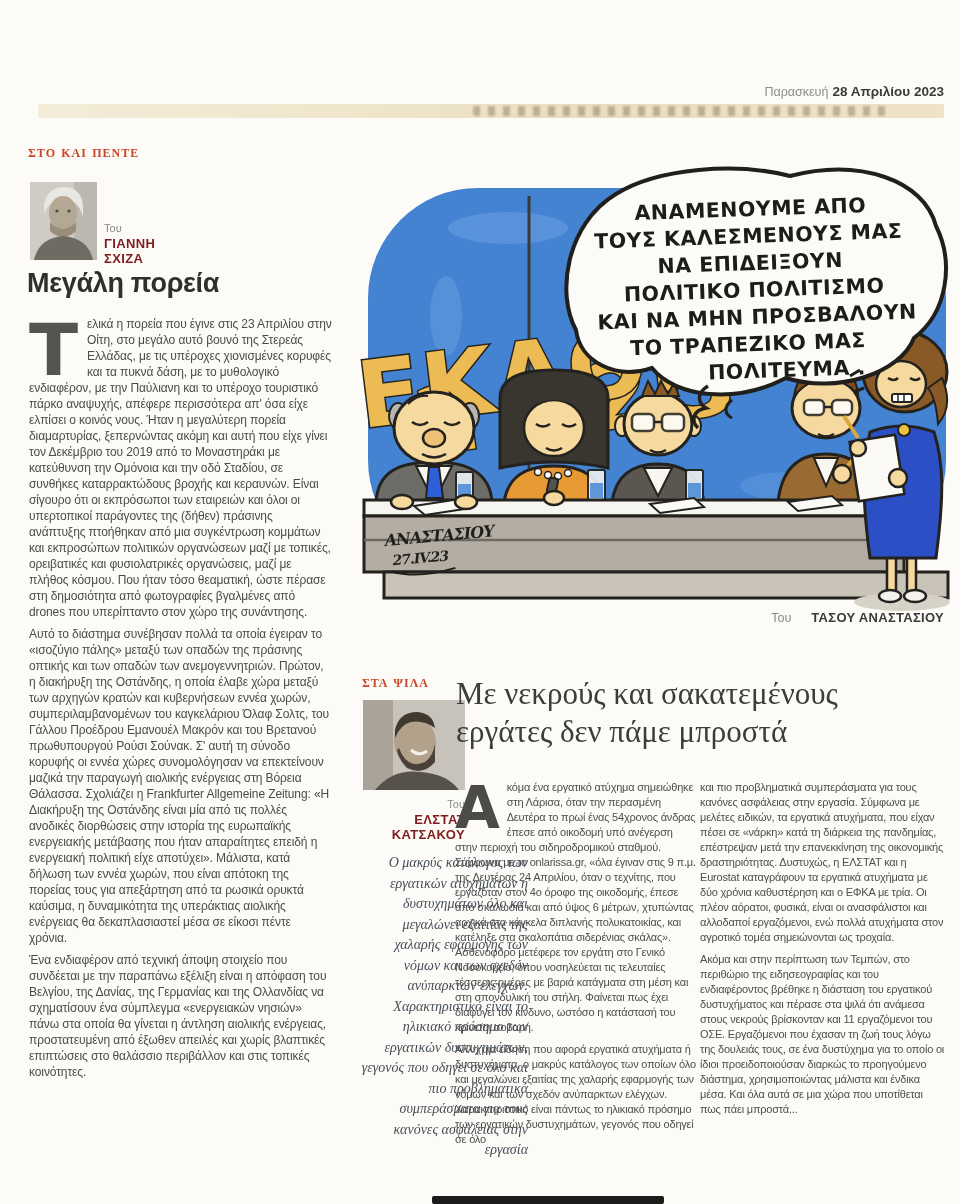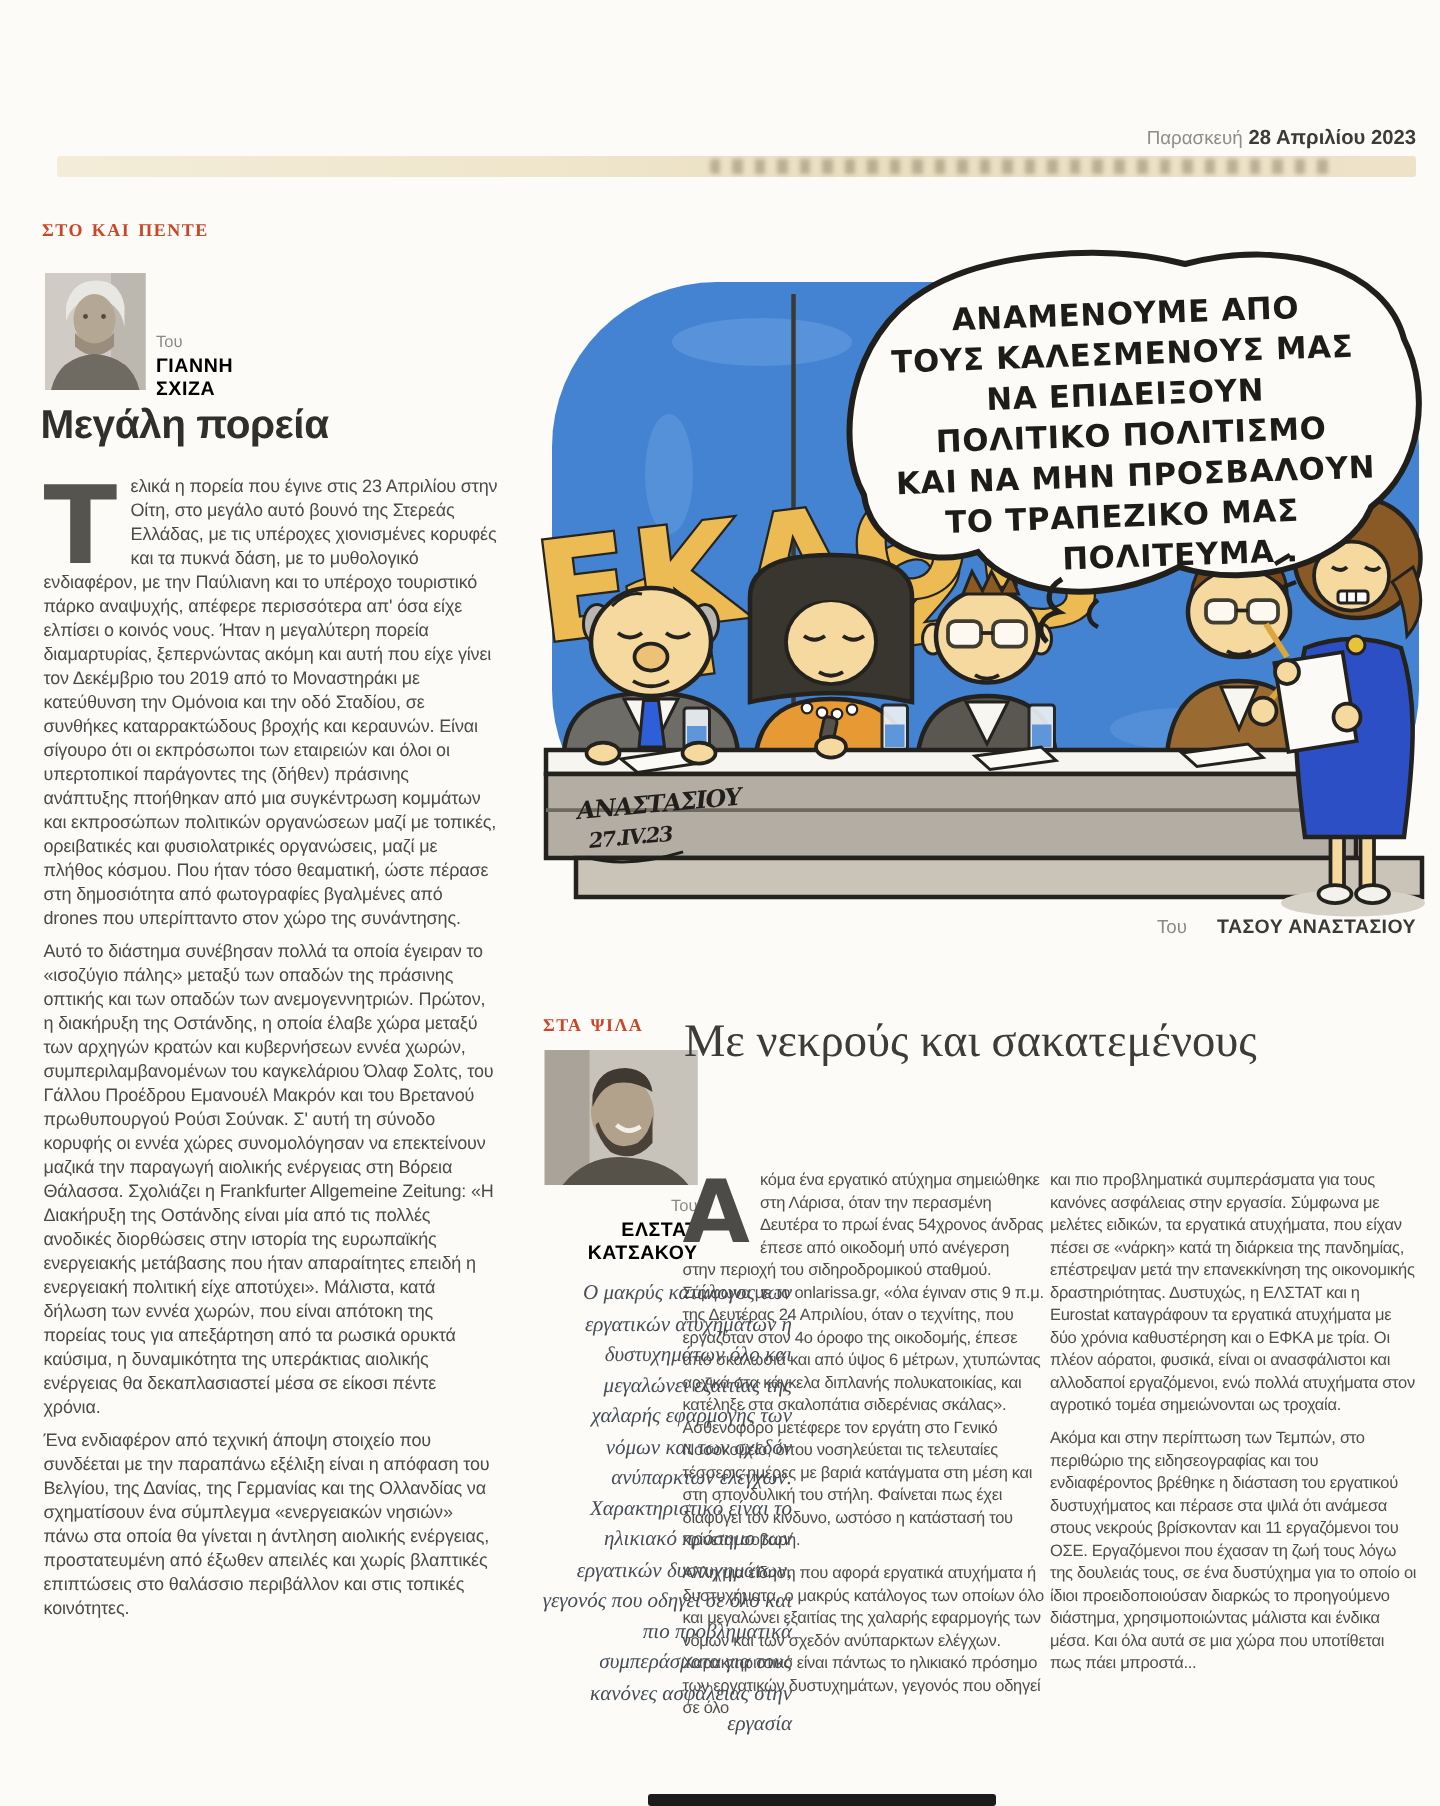--- a/index.html
+++ b/index.html
@@ -23,21 +23,21 @@
   .kicker{font-family:"Liberation Serif",serif;font-weight:bold;font-variant:small-caps;
           font-size:17px;letter-spacing:1px;color:#cb4527;}
   .kicker1{left:28px;top:142px;}
   .kicker2{left:362px;top:672px;}
 
   
   .photo{background:#d4d1ca;box-shadow:0 0 0 1px #c2beb6 inset;}
   .photo1{left:30px;top:182px;width:67px;height:78px;}
   .photo2{left:363px;top:700px;width:102px;height:90px;}
   .byline{font-size:11px;color:#8b8b86;line-height:15px;}
-  .byline b{display:block;font-size:13px;color:#000000;letter-spacing:.4px;}
+  .byline b{display:block;font-size:13px;color:#7f1d1d;letter-spacing:.4px;}
   .byline1{left:104px;top:221px;}
   .byline2{left:356px;top:797px;width:109px;text-align:right;}
 
   
   .title1{left:27px;top:268px;font-size:27px;font-weight:bold;letter-spacing:-.3px;color:#2f2f2d;}
   .body1{left:29px;top:316px;width:303px;font-size:12px;line-height:16px;letter-spacing:-.1px;color:#4b4b4b;}
   .body1 p{margin:0 0 6px 0;}
   .dropcap1{float:left;font:800 72px/58px "DejaVu Sans",sans-serif;color:#55544f;margin:5px 9px 0 0;}
 
   
@@ -256,20 +256,21 @@
     </svg>
   </div>
   <div class="abs byline byline2">
     <span>Του</span>
     <b>ΕΛΣΤΑΤ</b>
     <b>ΚΑΤΣΑΚΟΥ</b>
   </div>
 
   <div class="abs title2">
     <div>Με νεκρούς και σακατεμένους</div>
+    <div>εργάτες δεν πάμε μπροστά</div>
   </div>
 
   <div class="abs quote2">Ο μακρύς κατάλογος των εργατικών ατυχημάτων ή δυστυχημάτων όλο και μεγαλώνει εξαιτίας της χαλαρής εφαρμογής των νόμων και των σχεδόν ανύπαρκτων ελέγχων. Χαρακτηριστικό είναι το ηλικιακό πρόσημο των εργατικών δυστυχημάτων, γεγονός που οδηγεί σε όλο και πιο προβληματικά συμπεράσματα για τους κανόνες ασφάλειας στην εργασία</div>
 
   <div class="abs col col1">
     <p><span class="dropcap2">Α</span><span>κόμα ένα εργατικό ατύχημα σημειώθηκε στη Λάρισα, όταν την περασμένη Δευτέρα το πρωί ένας 54χρονος άνδρας έπεσε από οικοδομή υπό ανέγερση στην περιοχή του σιδηροδρομικού σταθμού. Σύμφωνα με το onlarissa.gr, «όλα έγιναν στις 9 π.μ. της Δευτέρας 24 Απριλίου, όταν ο τεχνίτης, που εργαζόταν στον 4ο όροφο της οικοδομής, έπεσε από σκαλωσιά και από ύψος 6 μέτρων, χτυπώντας αρχικά στα κάγκελα διπλανής πολυκατοικίας, και κατέληξε στα σκαλοπάτια σιδερένιας σκάλας». Ασθενοφόρο μετέφερε τον εργάτη στο Γενικό Νοσοκομείο, όπου νοσηλεύεται τις τελευταίες τέσσερις ημέρες με βαριά κατάγματα στη μέση και στη σπονδυλική του στήλη. Φαίνεται πως έχει διαφύγει τον κίνδυνο, ωστόσο η κατάστασή του κρίνεται σοβαρή.</span></p>
     <p>Άλλη μια είδηση που αφορά εργατικά ατυχήματα ή δυστυχήματα, ο μακρύς κατάλογος των οποίων όλο και μεγαλώνει εξαιτίας της χαλαρής εφαρμογής των νόμων και των σχεδόν ανύπαρκτων ελέγχων. Χαρακτηριστικό είναι πάντως το ηλικιακό πρόσημο των εργατικών δυστυχημάτων, γεγονός που οδηγεί σε όλο</p>
   </div>
   <div class="abs col col2">
     <p>και πιο προβληματικά συμπεράσματα για τους κανόνες ασφάλειας στην εργασία. Σύμφωνα με μελέτες ειδικών, τα εργατικά ατυχήματα, που είχαν πέσει σε «νάρκη» κατά τη διάρκεια της πανδημίας, επέστρεψαν μετά την επανεκκίνηση της οικονομικής δραστηριότητας. Δυστυχώς, η ΕΛΣΤΑΤ και η Eurostat καταγράφουν τα εργατικά ατυχήματα με δύο χρόνια καθυστέρηση και ο ΕΦΚΑ με τρία. Οι πλέον αόρατοι, φυσικά, είναι οι ανασφάλιστοι και αλλοδαποί εργαζόμενοι, ενώ πολλά ατυχήματα στον αγροτικό τομέα σημειώνονται ως τροχαία.</p>

